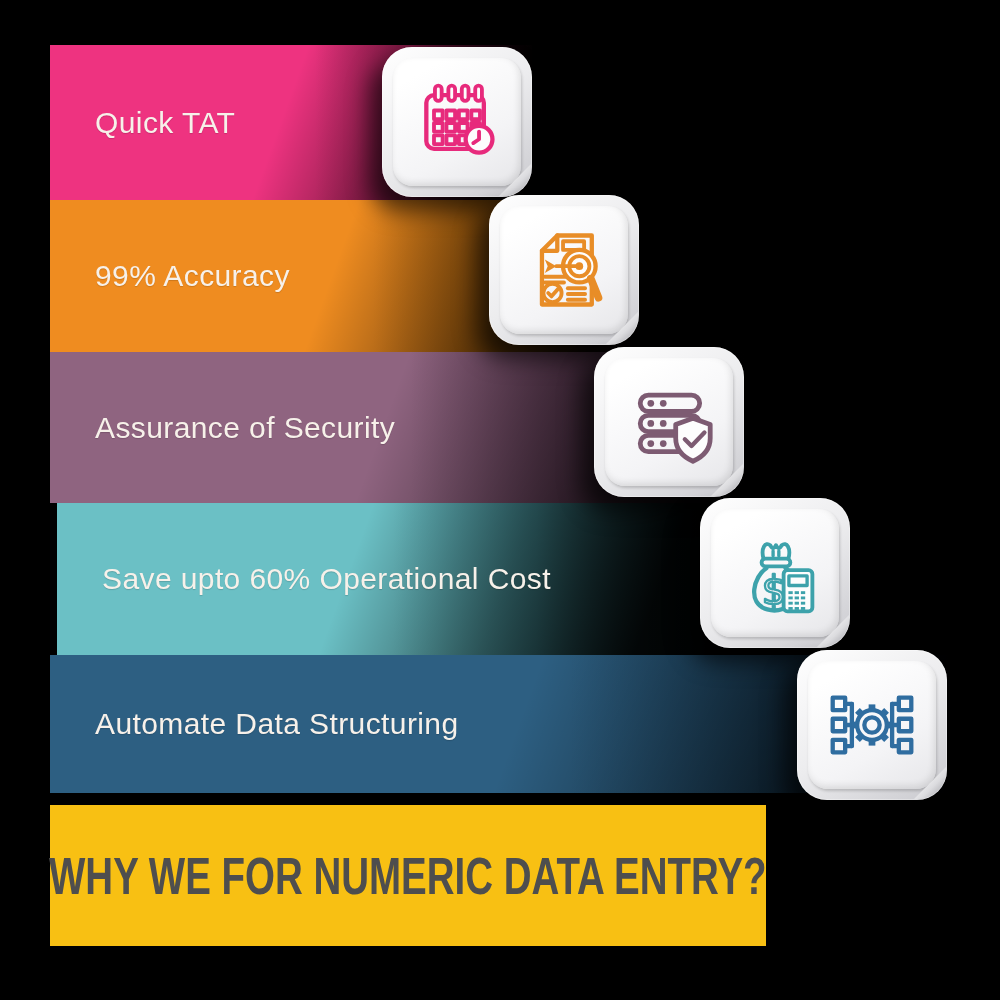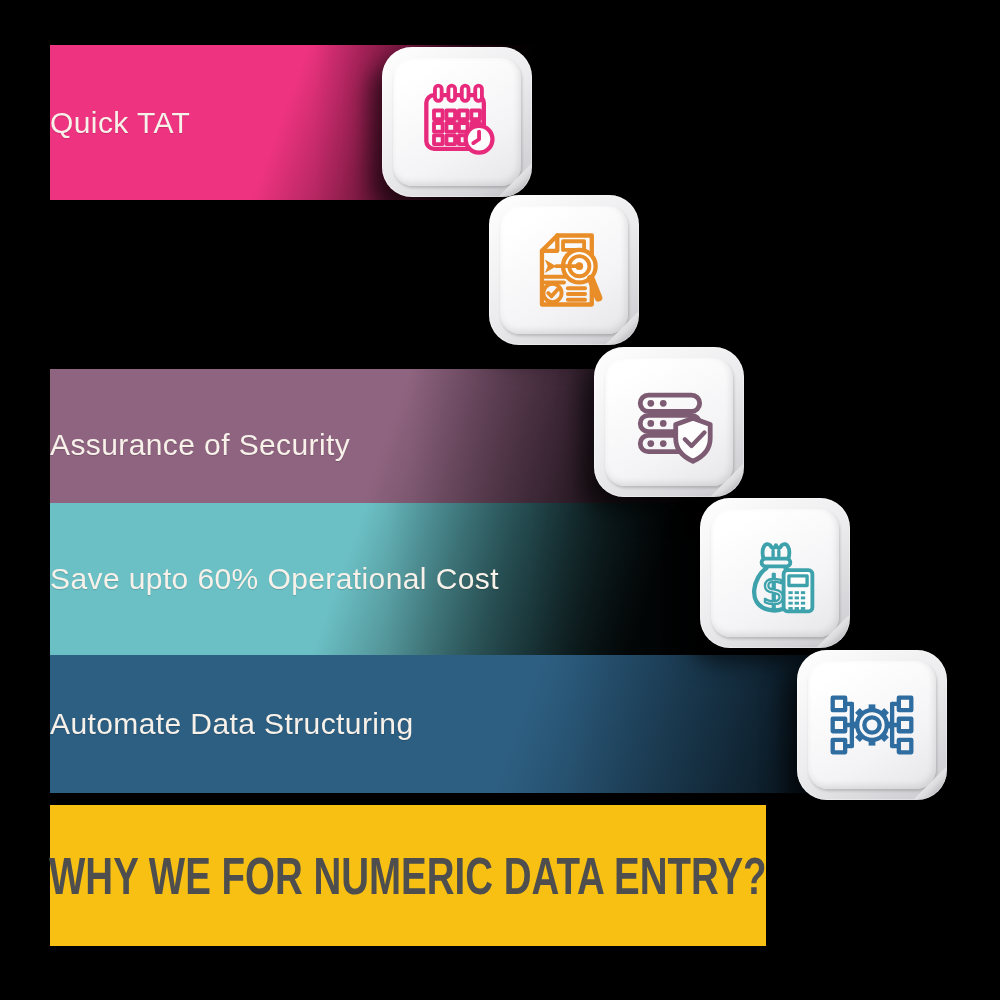--- a/index.html
+++ b/index.html
@@ -2,39 +2,39 @@
 <html><head>
 <meta charset="utf-8">
 <style>
   html,body{margin:0;padding:0;background:#000;}
   .stage{
     position:relative;width:1000px;height:1000px;background:#000;overflow:hidden;
     font-family:"Liberation Sans", sans-serif;
   }
   .bar{
     position:absolute;left:50px;display:flex;align-items:center;
-    box-sizing:border-box;
+    padding-left:45px;box-sizing:border-box;
   }
   .bar .label{
     font-size:30px;color:#F7F1EA;letter-spacing:.4px;white-space:nowrap;
     text-shadow:0 1px 1px rgba(0,0,0,.15);
   }
   
   .bar1{top:45px;height:155px;width:482px;background:
     linear-gradient(110deg, rgba(0,0,0,0) 48%, rgba(0,0,0,.45) 70%, rgba(0,0,0,.9) 92%),
     linear-gradient(90deg,#EE3380 0%,#EE3380 55%,#B62461 74%,#5C1232 90%,#0c0206 100%);}
   .bar2{top:200px;height:152px;width:589px;background:
     linear-gradient(110deg, rgba(0,0,0,0) 48%, rgba(0,0,0,.45) 70%, rgba(0,0,0,.9) 92%),
     linear-gradient(90deg,#EF8C20 0%,#EF8C20 55%,#BF6E10 74%,#633807 90%,#0d0600 100%);}
   .bar3{top:352px;height:151px;width:694px;background:
     linear-gradient(110deg, rgba(0,0,0,0) 48%, rgba(0,0,0,.45) 70%, rgba(0,0,0,.9) 92%),
-    linear-gradient(90deg,#8F6480 0%,#8F6480 52%,#6C4560 74%,#3A2333 90%,#0a050a 100%); margin-top: 17px;}
+    linear-gradient(90deg,#8F6480 0%,#8F6480 52%,#6C4560 74%,#3A2333 90%,#0a050a 100%);}
   .bar4{top:503px;height:152px;width:648px;background:
     linear-gradient(110deg, rgba(0,0,0,0) 45%, rgba(0,0,0,.5) 68%, rgba(0,0,0,.92) 90%),
-    linear-gradient(90deg,#6BC0C5 0%,#6BC0C5 52%,#47949D 74%,#234F56 90%,#061113 100%);}
+    linear-gradient(90deg,#6BC0C5 0%,#6BC0C5 52%,#47949D 74%,#234F56 90%,#061113 100%); margin-left: 7px;}
   .bar5{top:655px;height:138px;width:898px;background:
     linear-gradient(110deg, rgba(0,0,0,0) 52%, rgba(0,0,0,.45) 74%, rgba(0,0,0,.9) 95%),
     linear-gradient(90deg,#2D5F82 0%,#2D5F82 58%,#224D6C 78%,#102B42 92%,#02070c 100%);}
 
   
   .key{
     position:absolute;width:150px;height:150px;border-radius:30px;
     background:linear-gradient(145deg,#ffffff 0%,#ececee 50%,#c9c9ce 100%);
     box-shadow:-12px 14px 22px rgba(0,0,0,.6), 0 0 0 1px rgba(255,255,255,.35) inset;
   }
@@ -65,20 +65,23 @@
     transform:scaleX(.74);letter-spacing:0;
   }
 </style>
 </head>
 <body>
 
 <div class="stage">
 
   <div class="bar bar1">
     <span class="label" style="color: rgb(247, 241, 234);">Quick TAT</span>
+  </div>
+  <div class="bar bar2">
+    <span class="label" style="color: rgb(247, 241, 234);">99% Accuracy</span>
   </div>
   <div class="bar bar3">
     <span class="label" style="color: rgb(247, 241, 234);">Assurance of Security</span>
   </div>
   <div class="bar bar4">
     <span class="label" style="color: rgb(247, 241, 234);">Save upto 60% Operational Cost</span>
   </div>
   <div class="bar bar5">
     <span class="label" style="color: rgb(247, 241, 234);">Automate Data Structuring</span>
   </div>

